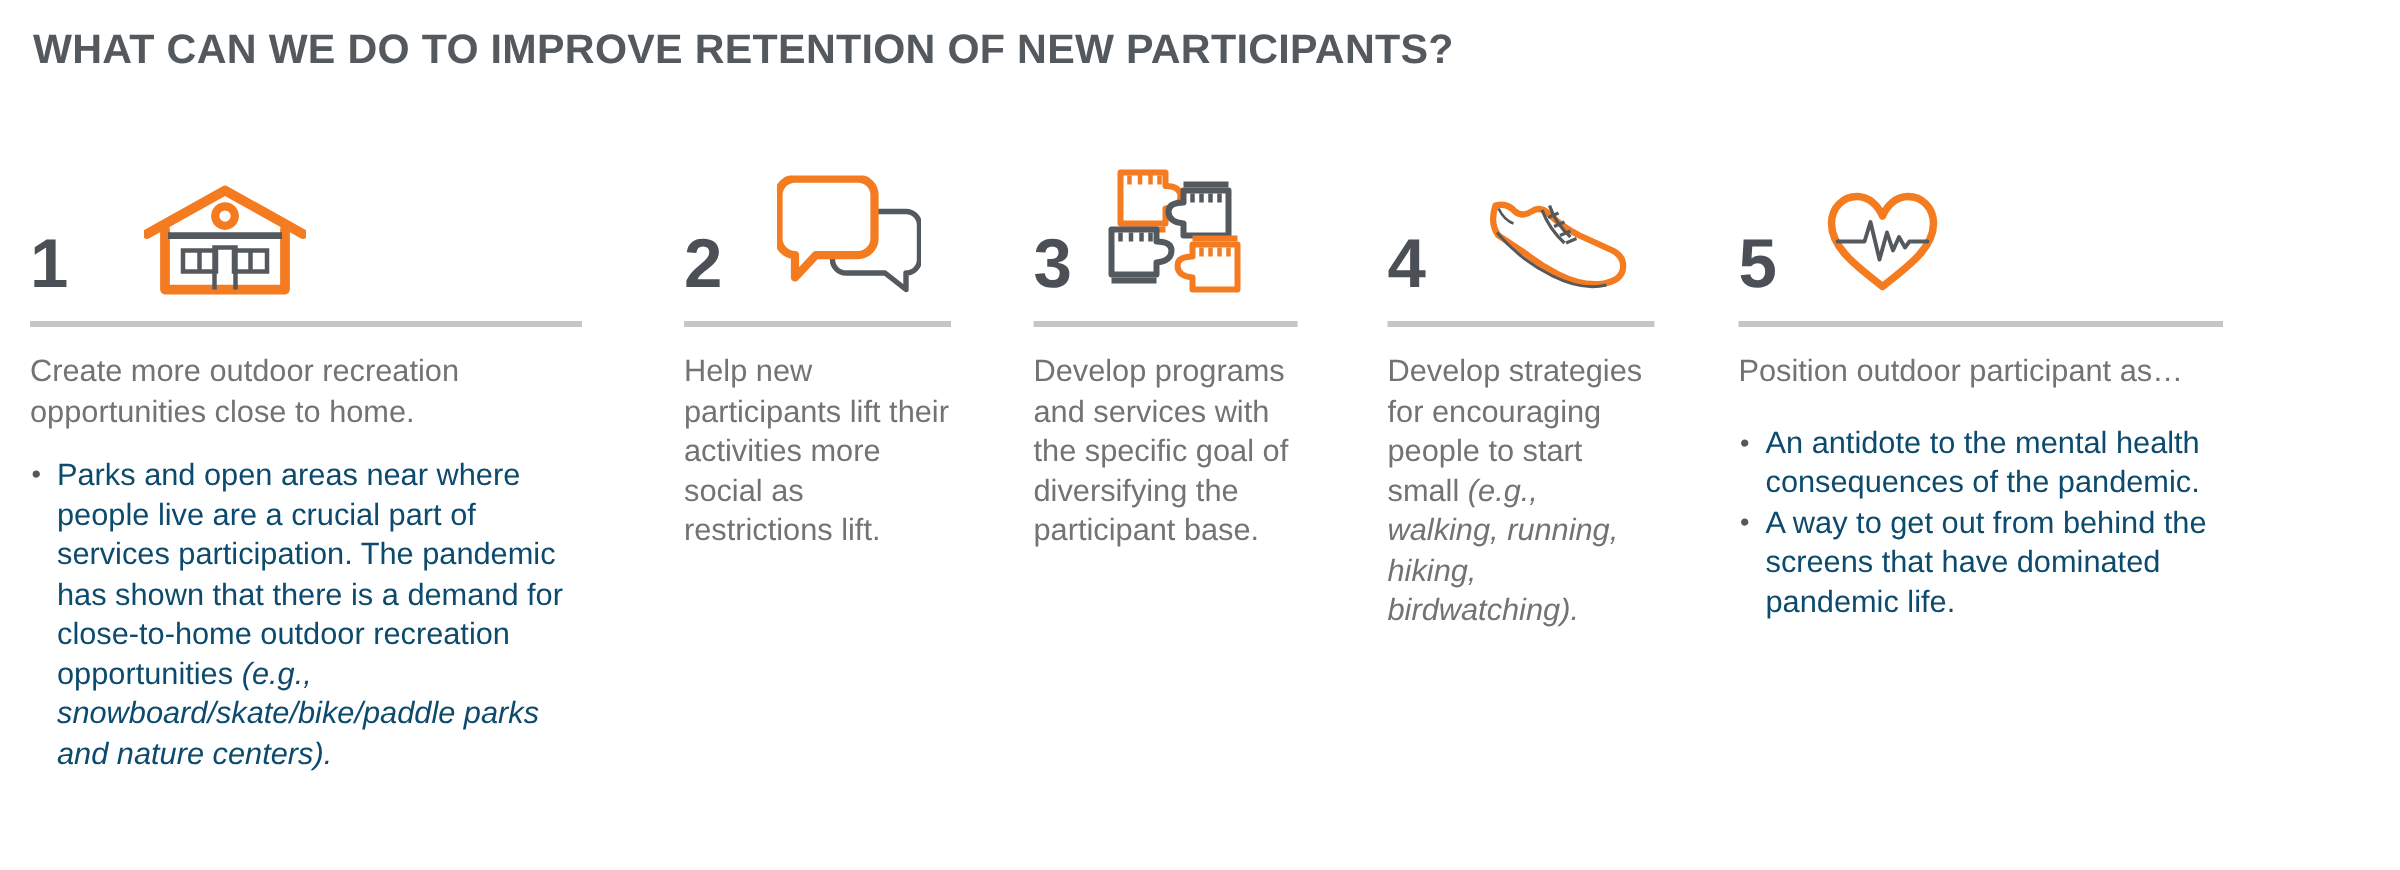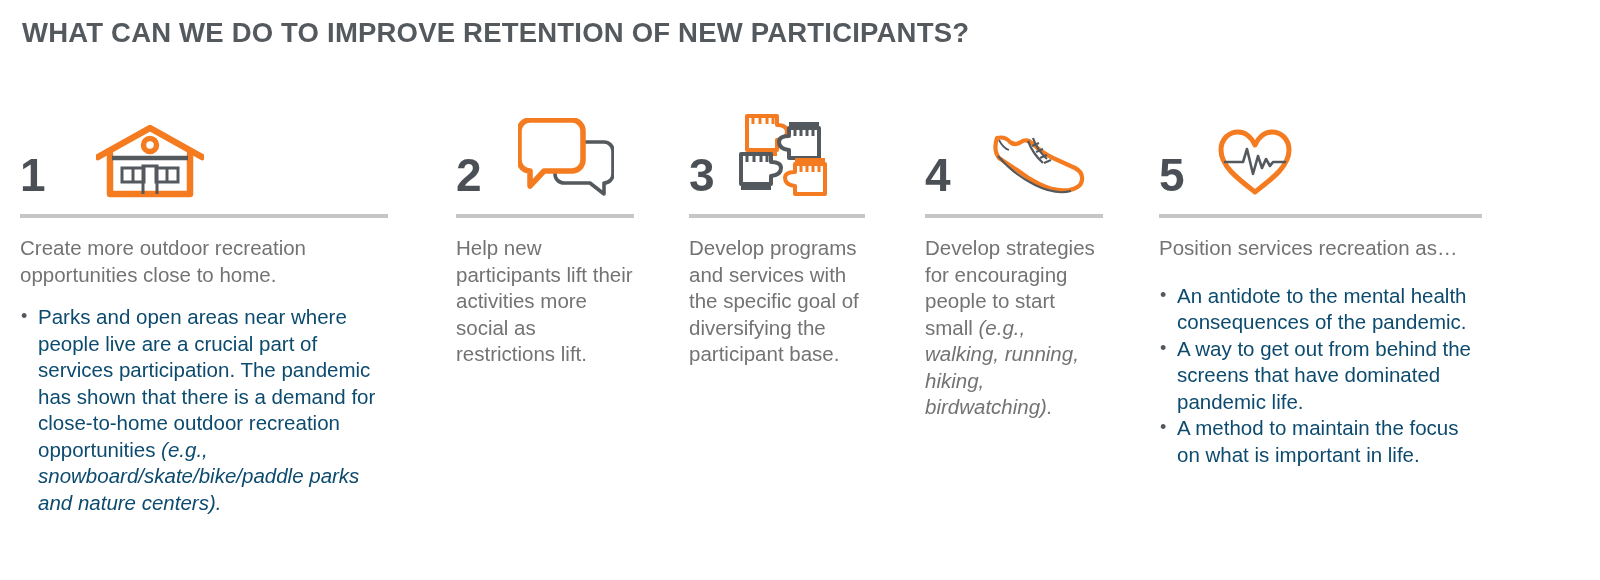--- a/index.html
+++ b/index.html
@@ -276,23 +276,22 @@
           <svg width="76" height="70" viewBox="0 0 76 70" xmlns="http://www.w3.org/2000/svg">
 
             <path d="M38 64 C20 50 4 38 4 22 C4 11 12 4 21 4 C29 4 35 10 38 17 C41 10 47 4 55 4 C64 4 72 11 72 22 C72 38 56 50 38 64 Z" fill="#ffffff" stroke="#f47b20" stroke-width="5" stroke-linejoin="round"></path>
 
             <path d="M8 34 L26 34 L30 21 L36 46 L41 28 L45 40 L49 31 L53 38 L56 34 L68 34" fill="none" stroke="#54595e" stroke-width="2.6" stroke-linejoin="round" stroke-linecap="round"></path>
           </svg>
         </div>
       </div>
       <div class="divider"></div>
       <div class="col-body">
-        <p class="lead">Position services recreation as…</p>
+        <p class="lead">Position outdoor participant as…</p>
         <ul class="bullets">
           <li><span>An antidote to the mental health consequences of the pandemic.</span></li>
           <li><span>A way to get out from behind the screens that have dominated pandemic life.</span></li>
-          <li><span>A method to maintain the focus on what is important in life.</span></li>
         </ul>
       </div>
     </div>
 
   </div>
 </div>
 
 </body></html>

